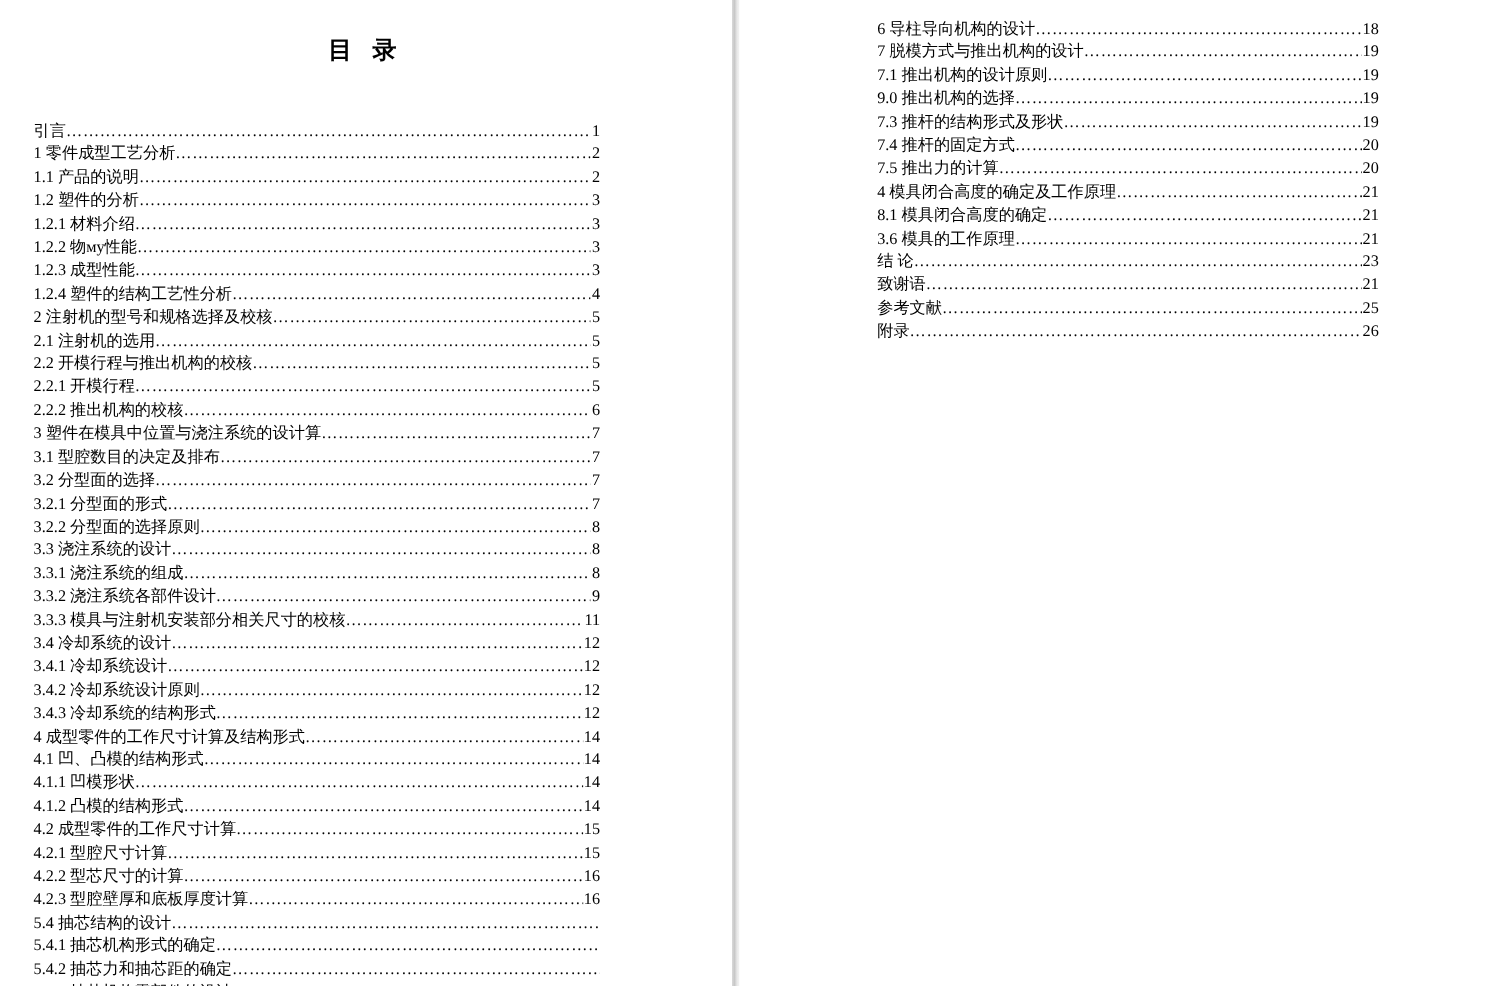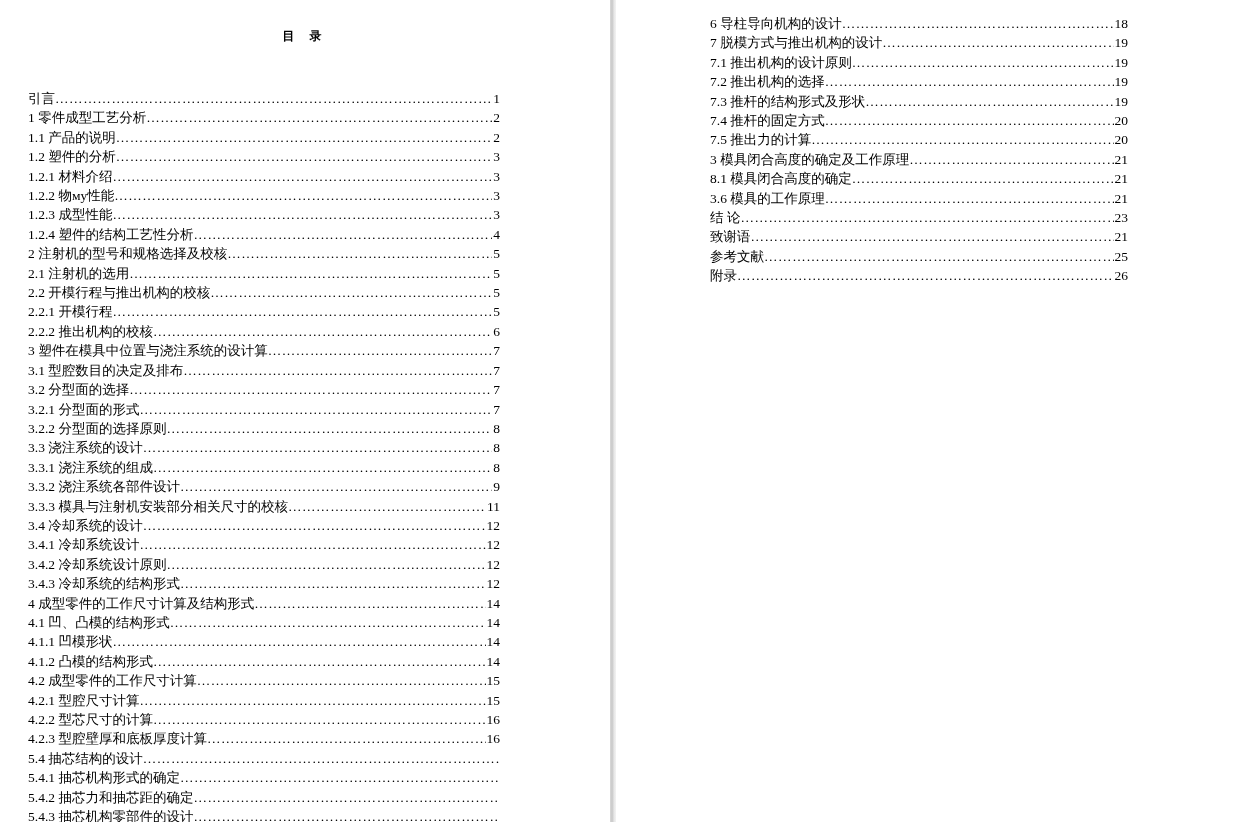--- a/index.html
+++ b/index.html
@@ -31,27 +31,27 @@
   .col {
     position: absolute;
     top: 0;
   }
   .col-left {
     left: 0;
     width: 610px;
     height: 822px;
   }
   .col-right {
-    left: 600px;
+    left: 621px;
     width: 550px;
     height: 822px;
   }
   .doc-title {
     text-align: center;
-    font-size: 12px;
+    font-size: 20px;
     font-weight: bold;
     letter-spacing: 6px;
     margin-top: 28px;
     margin-bottom: 0;
     font-family: "Liberation Serif", "DejaVu Serif", serif;
   }
   .toc {
     margin: 0;
     padding: 0;
     list-style: none;
@@ -300,41 +300,41 @@
           <span class="label">7  脱模方式与推出机构的设计</span>
           <span class="leader">…………………………………………………………………………………………………………………………………………</span>
           <span class="pageno">19</span>
         </li>
         <li class="toc-entry">
           <span class="label">7.1  推出机构的设计原则</span>
           <span class="leader">…………………………………………………………………………………………………………………………………………</span>
           <span class="pageno">19</span>
         </li>
         <li class="toc-entry">
-          <span class="label">7.2  推出机构的选择</span>
+          <span class="label">9.0  推出机构的选择</span>
           <span class="leader">…………………………………………………………………………………………………………………………………………</span>
           <span class="pageno">19</span>
         </li>
         <li class="toc-entry">
           <span class="label">7.3  推杆的结构形式及形状</span>
           <span class="leader">…………………………………………………………………………………………………………………………………………</span>
           <span class="pageno">19</span>
         </li>
         <li class="toc-entry">
           <span class="label">7.4  推杆的固定方式</span>
           <span class="leader">…………………………………………………………………………………………………………………………………………</span>
           <span class="pageno">20</span>
         </li>
         <li class="toc-entry">
           <span class="label">7.5  推出力的计算</span>
           <span class="leader">…………………………………………………………………………………………………………………………………………</span>
           <span class="pageno">20</span>
         </li>
         <li class="toc-entry">
-          <span class="label">3  模具闭合高度的确定及工作原理</span>
+          <span class="label">4  模具闭合高度的确定及工作原理</span>
           <span class="leader">…………………………………………………………………………………………………………………………………………</span>
           <span class="pageno">21</span>
         </li>
         <li class="toc-entry">
           <span class="label">8.1  模具闭合高度的确定</span>
           <span class="leader">…………………………………………………………………………………………………………………………………………</span>
           <span class="pageno">21</span>
         </li>
         <li class="toc-entry">
           <span class="label">3.6  模具的工作原理</span>

